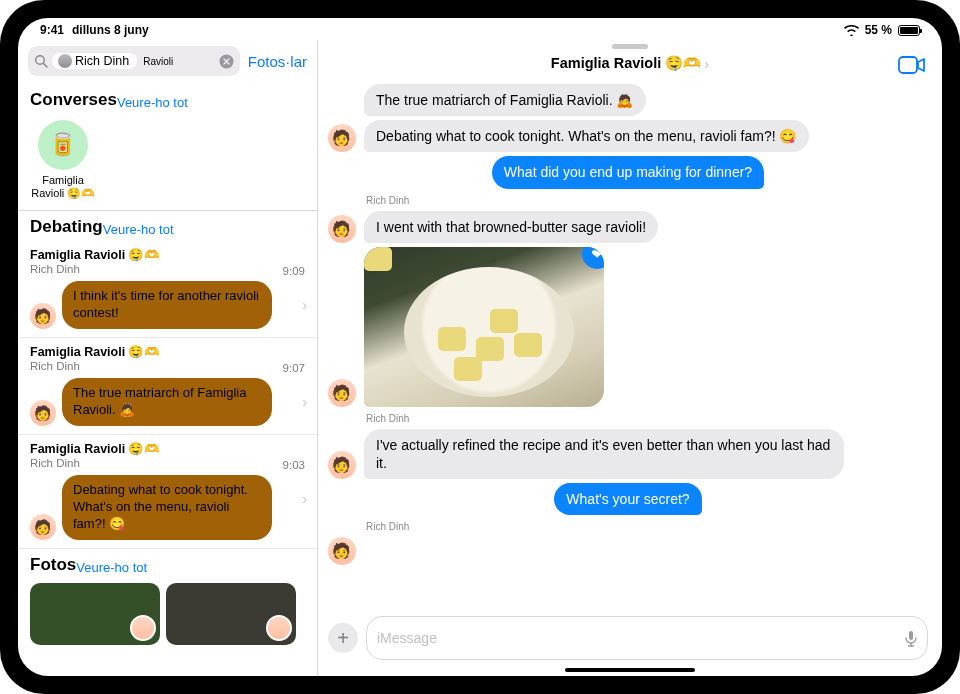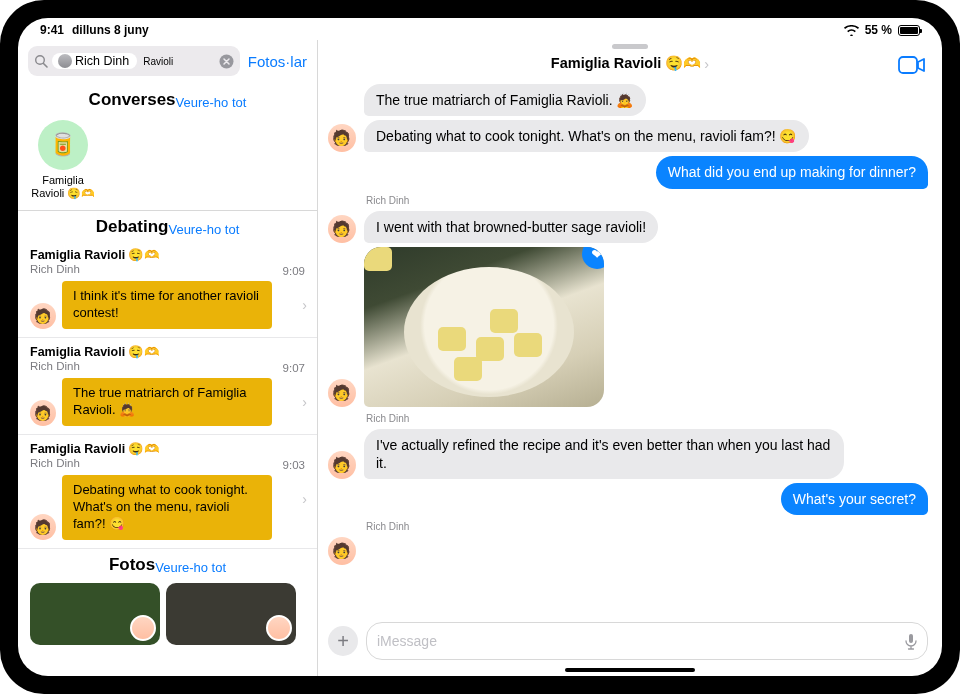--- a/index.html
+++ b/index.html
@@ -16,65 +16,65 @@
   .main{flex:1;display:flex;min-height:0}
   .left-col{width:300px;border-right:1px solid #d8d8d8;display:flex;flex-direction:column;min-height:0}
   .search-row{display:flex;align-items:center;gap:8px;padding:6px 10px 8px}
   .search-pill{flex:1;background:#eceaed;border-radius:9px;height:30px;display:flex;align-items:center;padding:0 6px;gap:4px}
   .mag{color:#8a8a8e;font-size:14px}
   .token{background:#fff;border-radius:12px;padding:1px 8px 1px 6px;font-size:12.5px;display:flex;align-items:center;gap:3px;color:#000}
   .token .dot{width:14px;height:14px;border-radius:50%;background:linear-gradient(#bcbcc0,#8d8d92);display:inline-block}
   .search-text{flex:1;font-size:10px;color:#000;padding:0 2px}
   .clear{color:#98989e;font-size:14px}
   .cancel{color:#0a7cff;font-size:15px}
-  .section-head{display:flex;justify-content:center;align-items:flex-end;padding:6px 12px 4px;font-size:17px;font-weight:700}
+  .section-head{display:flex;justify-content:flex-start;align-items:flex-end;padding:6px 12px 4px;font-size:17px;font-weight:700}
   .see-all{font-size:13px;font-weight:400;color:#0a7cff}
   .conv-item{display:flex;flex-direction:column;align-items:center;width:78px;padding:6px 0 10px 12px}
   .conv-avatar{width:50px;height:50px;border-radius:50%;background:#bdf0c6;display:flex;align-items:center;justify-content:center;font-size:22px}
   .conv-label{font-size:11px;text-align:center;line-height:1.2;margin-top:4px}
   .hr{height:1px;background:#d8d8d8;margin:0}
   .msg-result{padding:6px 10px 8px 12px;position:relative;border-bottom:1px solid #e8e8ea}
   .msg-result .title{font-size:12.5px;font-weight:600}
   .msg-result .sub{font-size:11.5px;color:#7b7b80;margin-top:1px}
   .msg-result .time{position:absolute;right:12px;top:24px;font-size:11.5px;color:#7b7b80}
   .msg-result .chev{position:absolute;right:10px;top:56px;color:#c6c6c9;font-size:14px}
   .msg-bubble-row{display:flex;align-items:flex-end;gap:6px;margin-top:6px}
   .msg-sm-avatar{width:26px;height:26px;border-radius:50%;background:linear-gradient(#ffd6c2,#ffbfa3);display:flex;align-items:center;justify-content:center;font-size:14px;flex-shrink:0}
-  .msg-bubble{background:#eab308;border-radius:4px;padding:7px 11px;font-size:13px;color:#000;line-height:1.3;max-width:210px}
+  .msg-bubble{background:#a16207;border-radius:17px;padding:7px 11px;font-size:13px;color:#000;line-height:1.3;max-width:210px}
   .photos-row{display:flex;gap:6px;padding:4px 10px 0 12px}
   .photo-thumb{width:130px;height:62px;border-radius:10px;background:#345028;position:relative;overflow:hidden}
   .photo-thumb.p2{background:#3b3a33}
   .photo-thumb .face{position:absolute;right:4px;bottom:4px;width:26px;height:26px;border-radius:50%;background:linear-gradient(#ffd6c2,#ffbfa3);border:2px solid #fff}
   .right-col{flex:1;display:flex;flex-direction:column;min-height:0;position:relative}
   .grabber{width:36px;height:5px;background:#c9c9cc;border-radius:3px;margin:4px auto 2px}
   .chat-header{display:flex;align-items:center;justify-content:center;padding:4px 12px 8px;position:relative}
   .chat-title{font-size:14.5px;font-weight:600;display:flex;align-items:center;gap:3px}
   .chat-title .chev{color:#c6c6c9;font-weight:400}
   .facetime{position:absolute;right:16px;top:4px;color:#0a7cff}
   .thread{flex:1;overflow:hidden;padding:4px 14px 4px 10px;display:flex;flex-direction:column;gap:4px}
   .row{display:flex;align-items:flex-end;gap:8px}
   .row.in{justify-content:flex-start}
-  .row.out{justify-content:flex-end}
+  .row.out{justify-content:center}
   .avatar{width:28px;height:28px;border-radius:50%;background:linear-gradient(#ffd6c2,#ffbfa3);display:flex;align-items:center;justify-content:center;font-size:15px;flex-shrink:0}
   .spacer{width:28px;flex-shrink:0}
   .sender{font-size:10px;color:#8a8a8e;margin:2px 0 1px 38px}
   .bubble{border-radius:17px;padding:7px 12px;font-size:14px;line-height:1.3;max-width:480px}
   .bubble.in{background:#e9e9eb;color:#000;border-bottom-left-radius:5px}
   .bubble.out{background:#0a84ff;color:#fff;border-bottom-right-radius:5px}
   .photo-bubble{width:240px;height:160px;border-radius:17px;background:linear-gradient(160deg,#2e3a2a 0%,#3f4a34 25%,#e8e3d0 50%,#d6cfb6 75%,#b6af92 100%);border-bottom-left-radius:5px;position:relative;overflow:hidden}
   .plate{position:absolute;left:40px;top:20px;width:170px;height:130px;border-radius:50%;background:radial-gradient(circle at 50% 45%,#f6f2e5 58%,#e8e3d0 62%)}
   .rav{position:absolute;width:28px;height:24px;background:#ead97b;border-radius:5px}
   .rav:nth-child(1){left:94px;top:52px} .rav:nth-child(2){left:126px;top:62px}
   .rav:nth-child(3){left:74px;top:80px} .rav:nth-child(4){left:112px;top:90px}
   .rav:nth-child(5){left:150px;top:86px} .rav:nth-child(6){left:90px;top:110px}
   .reaction{position:absolute;right:-8px;top:-8px;width:30px;height:30px;border-radius:50%;background:#0a84ff;display:flex;align-items:center;justify-content:center;color:#fff;font-size:14px}
   .reaction::after{content:"";position:absolute;right:-2px;bottom:-4px;width:8px;height:8px;border-radius:50%;background:#0a84ff}
   .compose{display:flex;align-items:center;gap:8px;padding:6px 14px 6px 10px}
   .plus{width:30px;height:30px;border-radius:50%;background:#e9e9eb;color:#7b7b80;display:flex;align-items:center;justify-content:center;font-size:20px;font-weight:300}
-  .input{flex:1;height:38px;border:1px solid #d8d8d8;border-radius:16px;display:flex;align-items:center;padding:0 10px;justify-content:space-between}
+  .input{flex:1;height:44px;border:1px solid #d8d8d8;border-radius:16px;display:flex;align-items:center;padding:0 10px;justify-content:space-between}
   .input .ph{color:#c0c0c5;font-size:14px}
   .mic{color:#9a9a9f;font-size:15px}
   .home-ind{width:130px;height:4px;background:#000;border-radius:3px;margin:2px auto 4px}
   svg{display:block}
 </style>
 </head>
 <body>
 
 <div class="device">
 <div class="screen">

